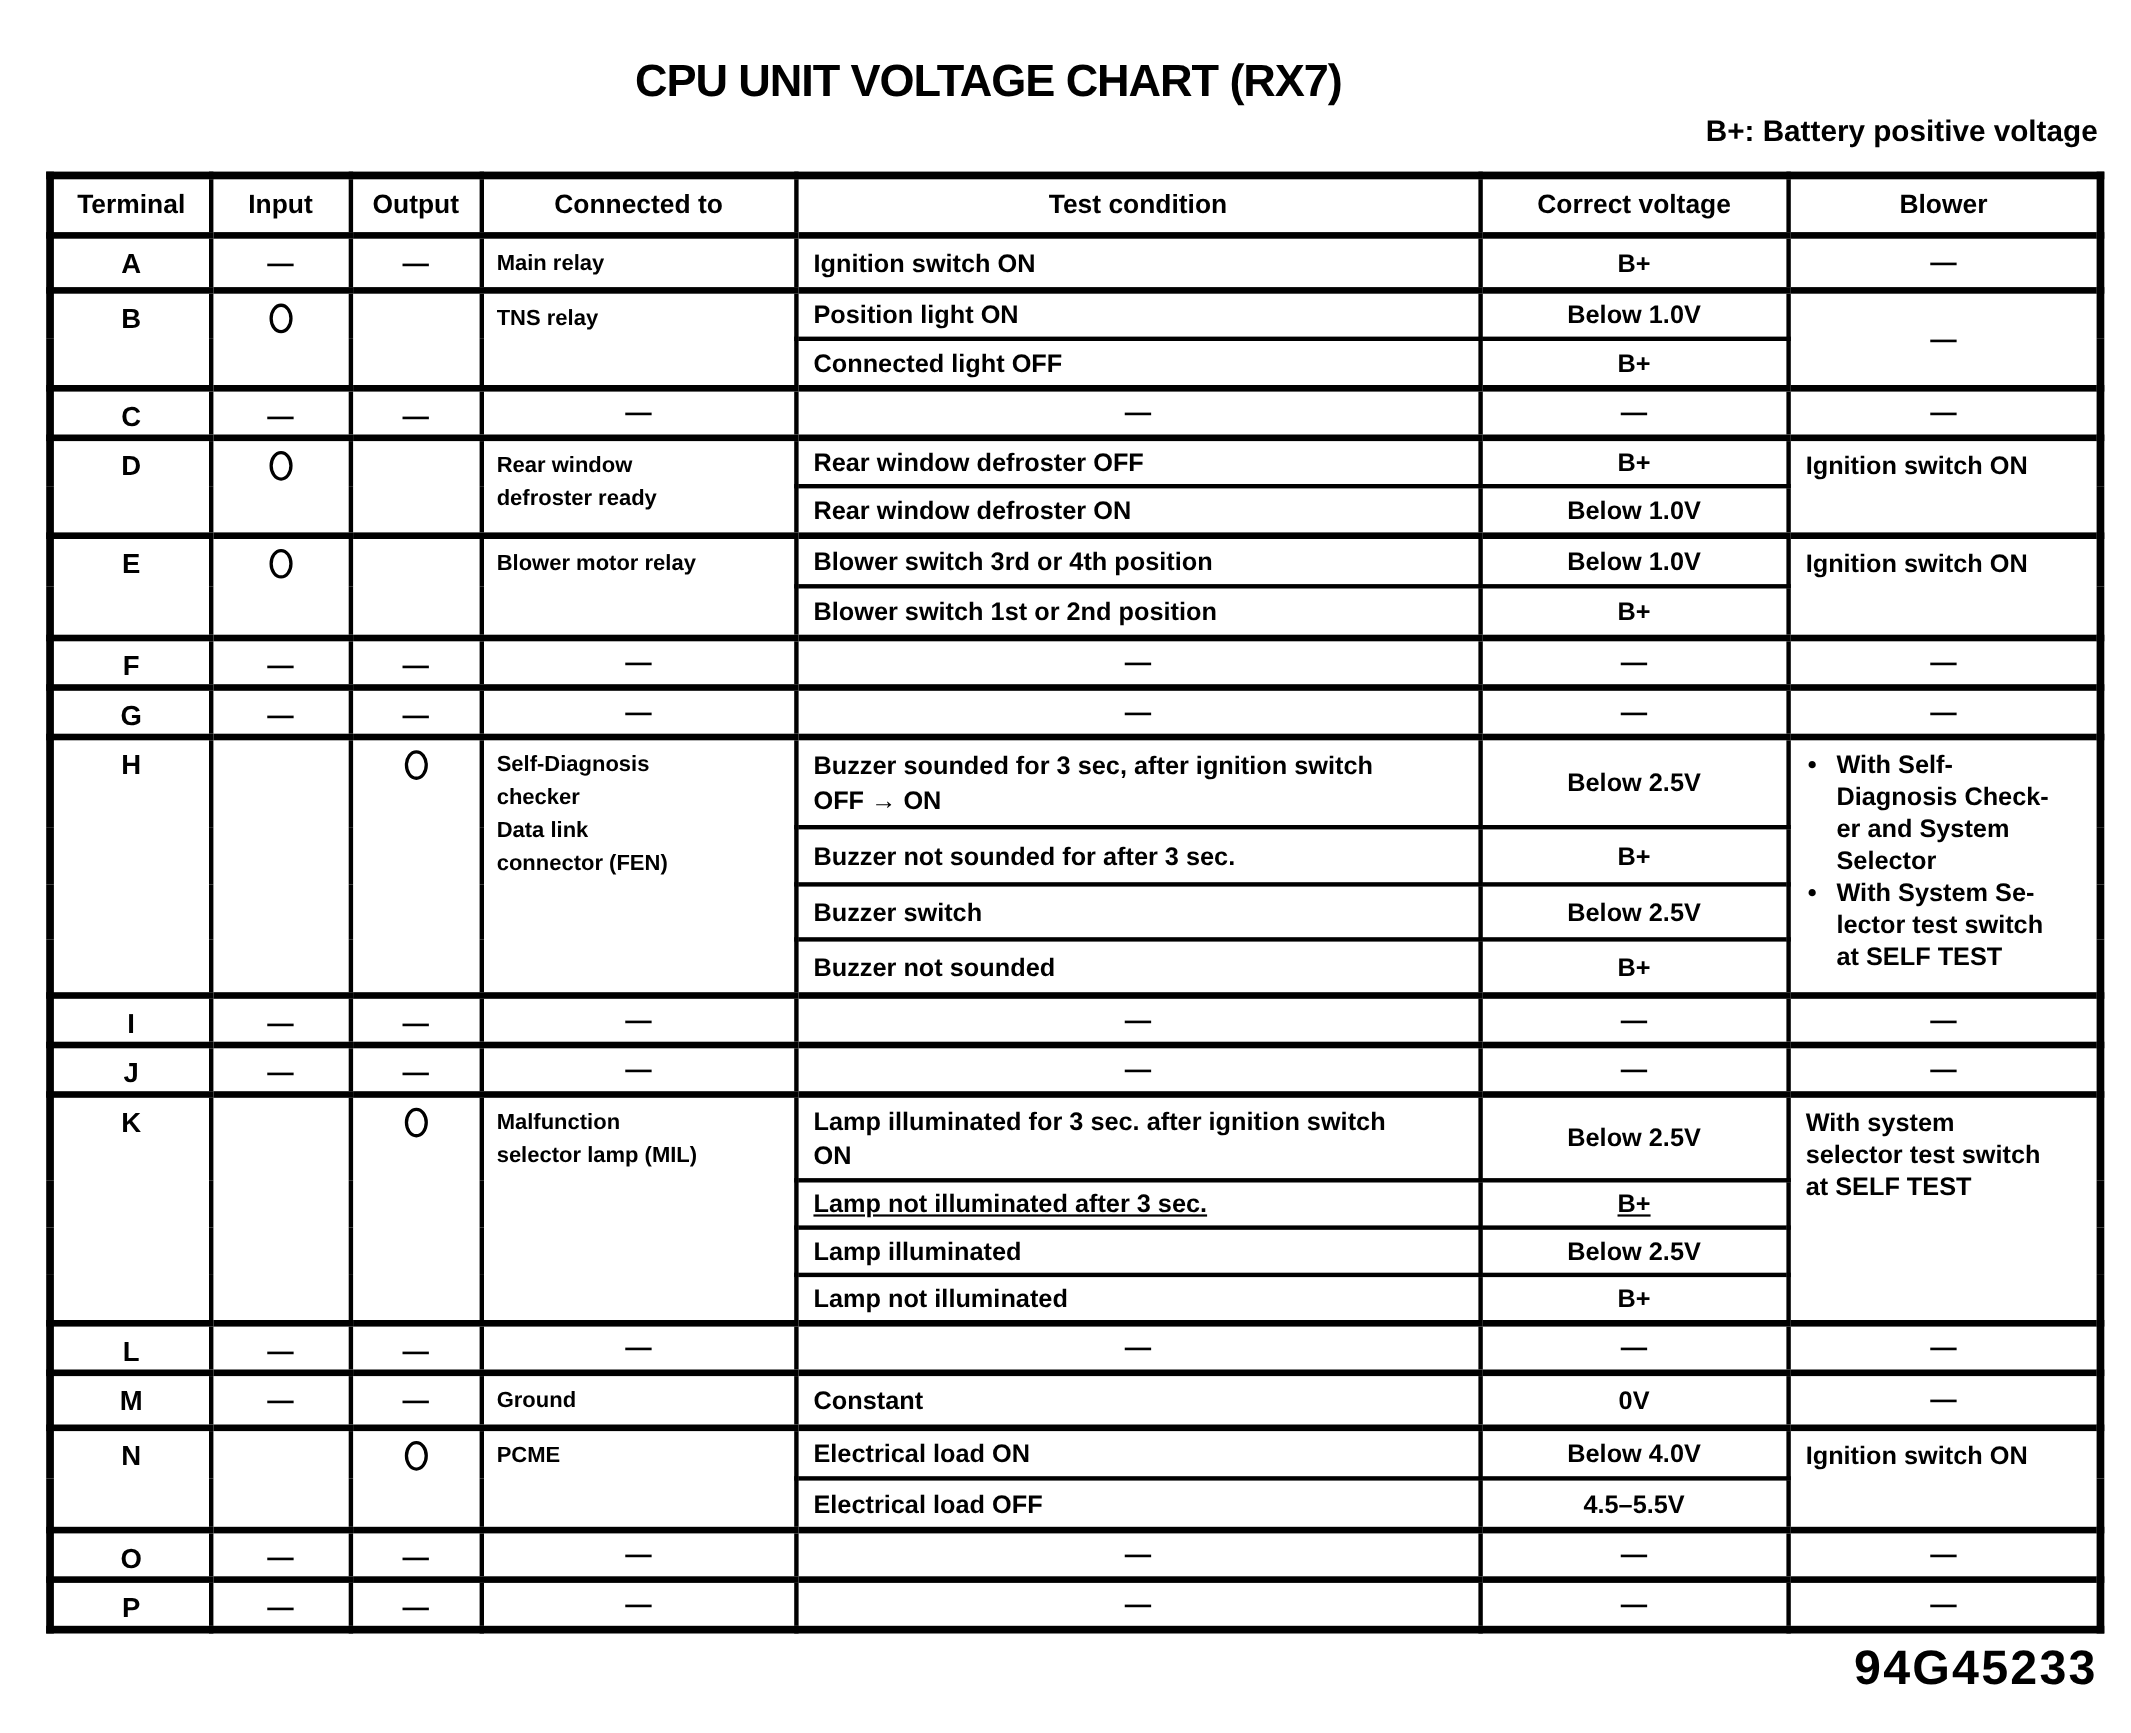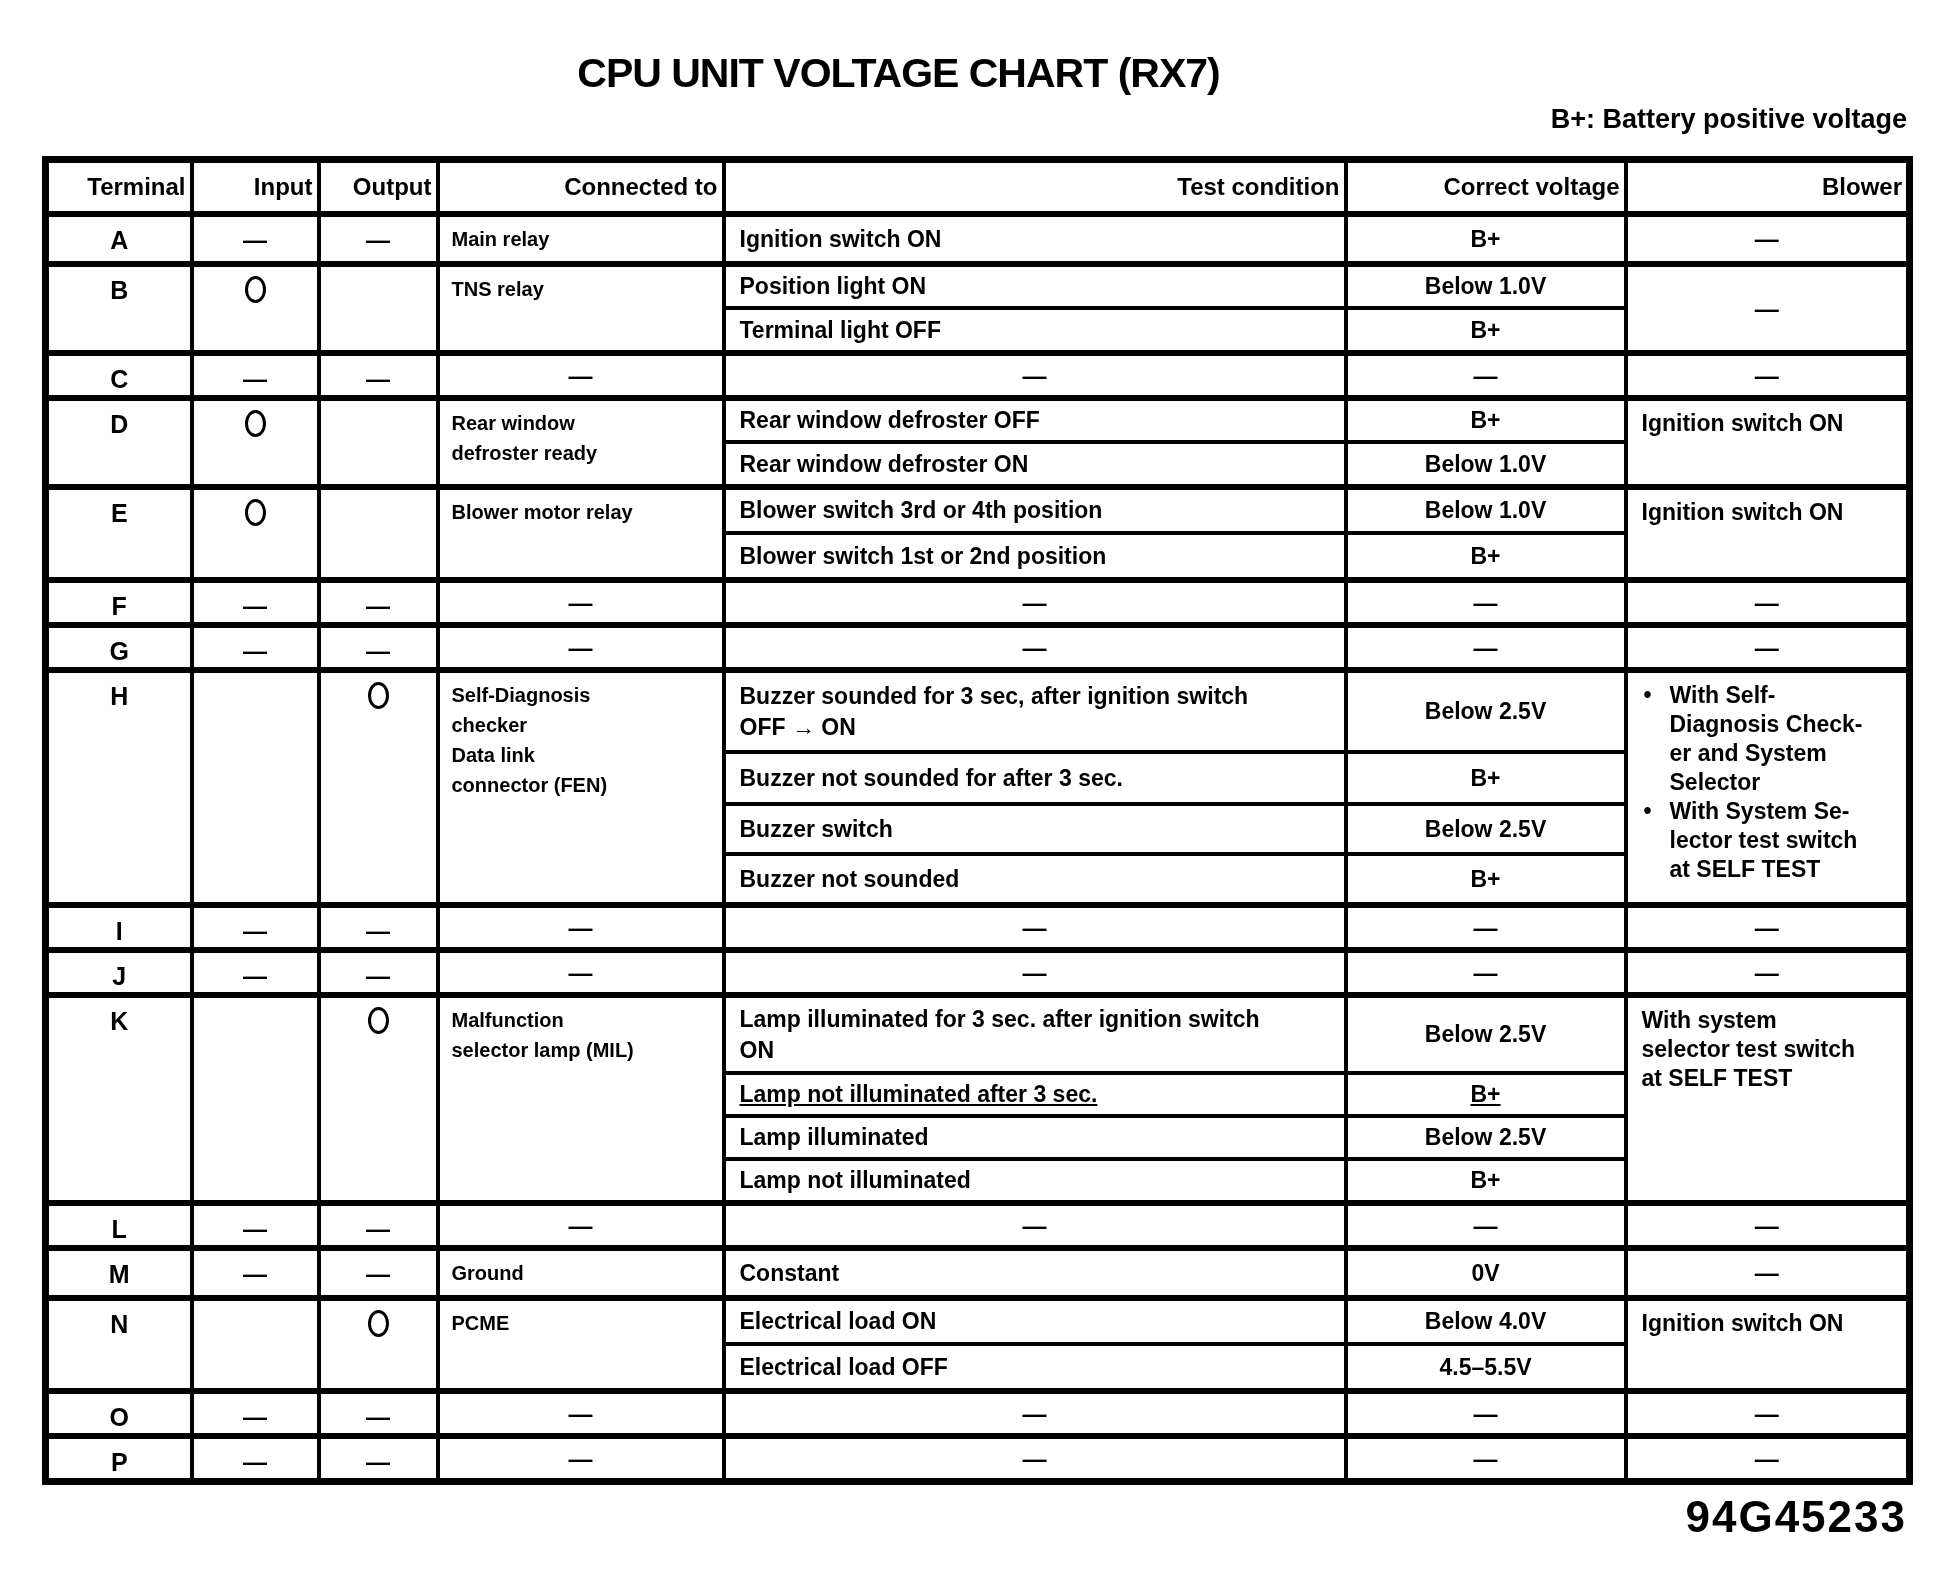--- a/index.html
+++ b/index.html
@@ -25,21 +25,21 @@
     font-size:44px;font-weight:bold;letter-spacing:2px;
   }
   .table-wrap{position:absolute;left:42px;top:156px;}
   table.vchart{
     border-collapse:collapse;table-layout:fixed;
     width:1864px;
     border:7px solid #000;
   }
   .vchart th,.vchart td{border:4px solid #000;overflow:hidden;}
   .vchart th{
-    height:48px;font-size:24px;text-align:right;
+    height:48px;font-size:24px;text-align:center;
     border-bottom:6px solid #000;padding:0 4px;
   }
   .vchart tr.group-start > td{border-top:6px solid #000;}
   .col-terminal{text-align:center;vertical-align:top;padding-top:9px;font-size:25px;}
   .col-mark{text-align:center;vertical-align:top;padding-top:9px;font-size:24px;}
   .col-connected{text-align:left;vertical-align:top;padding:7px 12px;font-size:20px;white-space:pre-line;line-height:30px;}
   .col-condition{text-align:left;vertical-align:middle;padding:4px 14px;font-size:23px;white-space:pre-line;line-height:31px;}
   .col-voltage{text-align:center;vertical-align:middle;font-size:23px;padding:0 4px;}
   .col-remark{text-align:left;vertical-align:top;padding:8px 10px 8px 14px;font-size:23px;white-space:pre-line;line-height:29px;}
   td.dash-cell{text-align:center;vertical-align:middle;padding:0;}
@@ -94,21 +94,21 @@
         <tr class="group-start" style="height: 44px;">
           <td class="col-terminal" rowspan="2">B</td>
           <td class="col-mark" rowspan="2"><span class="circle-mark"></span></td>
           <td class="col-mark" rowspan="2"></td>
           <td rowspan="2" class="col-connected">TNS relay</td>
           <td class="col-condition">Position light ON</td>
           <td class="col-voltage">Below 1.0V</td>
           <td rowspan="2" class="dash-cell"><span class="dash">—</span></td>
         </tr>
         <tr class="sub-row" style="height: 45px;">
-          <td class="col-condition">Terminal light OFF</td>
+          <td class="col-condition">Connected light OFF</td>
           <td class="col-voltage">B+</td>
         </tr>
         <tr class="group-start" style="height: 44px;">
           <td class="col-terminal" rowspan="1">C</td>
           <td class="col-mark" rowspan="1"><span class="dash">—</span></td>
           <td class="col-mark" rowspan="1"><span class="dash">—</span></td>
           <td rowspan="1" class="dash-cell"><span class="dash">—</span></td>
           <td class="dash-cell"><span class="dash">—</span></td>
           <td class="dash-cell"><span class="dash">—</span></td>
           <td rowspan="1" class="dash-cell"><span class="dash">—</span></td>

